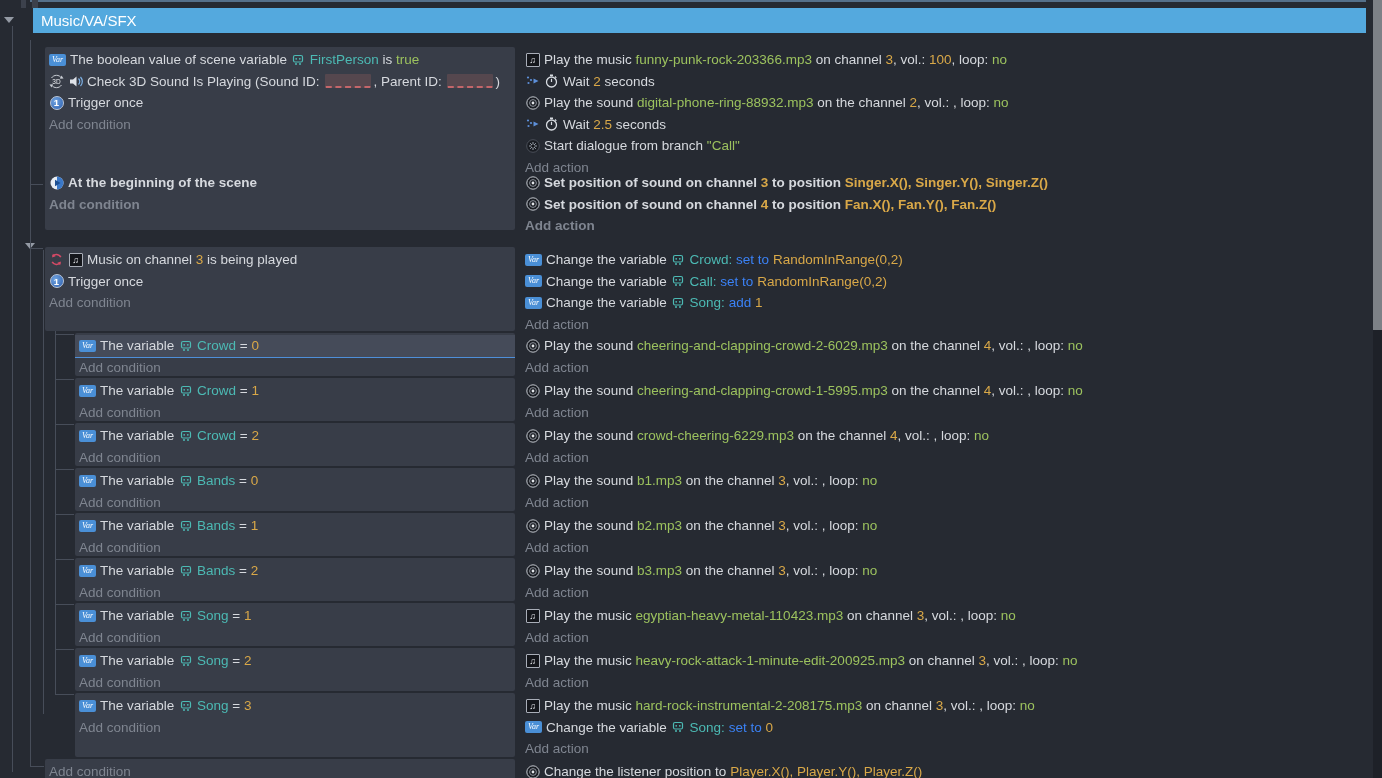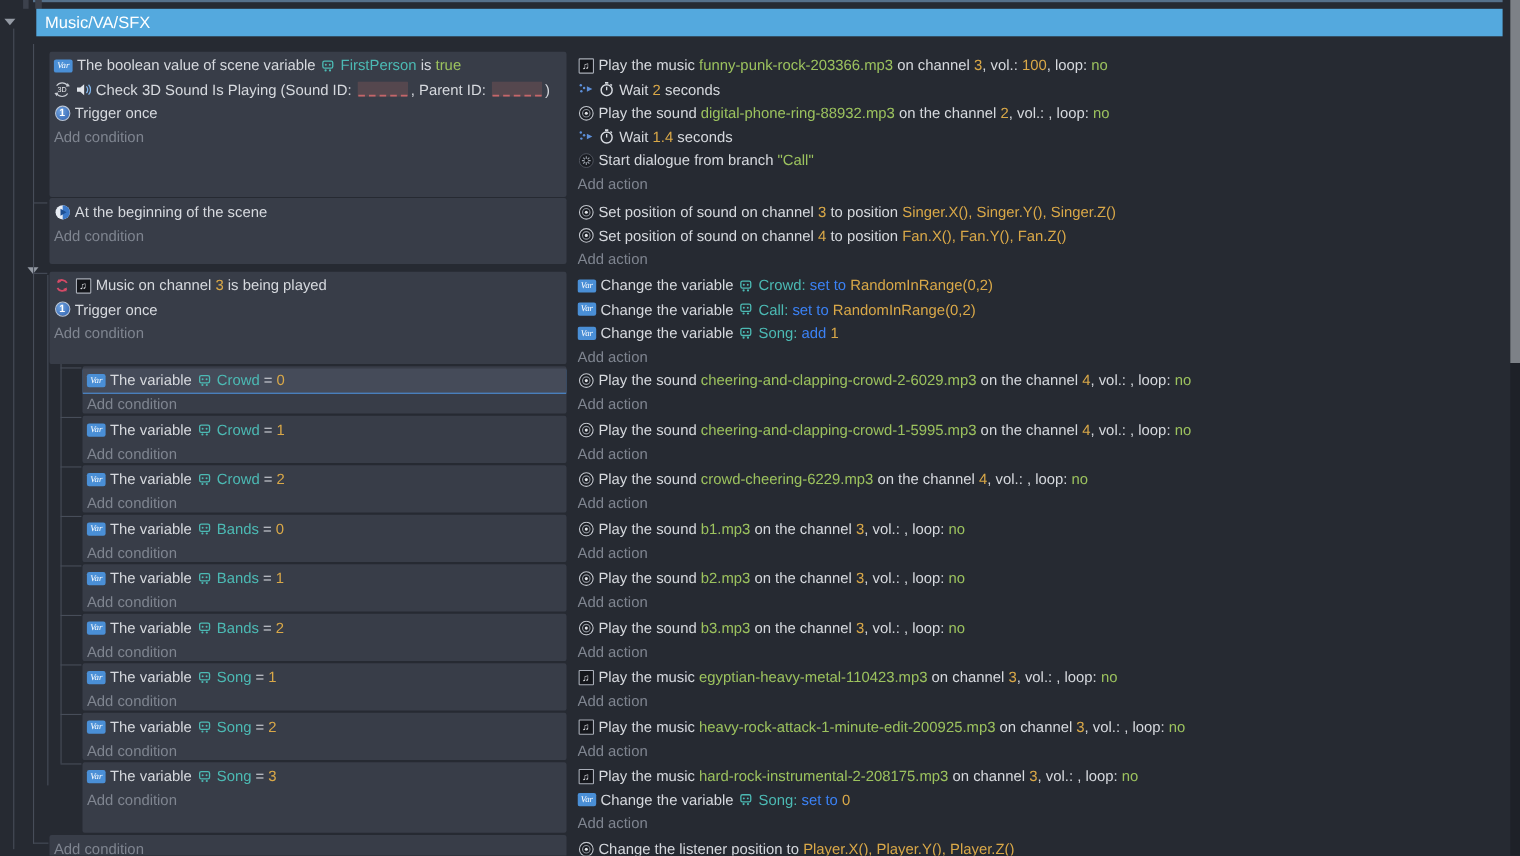--- a/index.html
+++ b/index.html
@@ -100,35 +100,35 @@
           <div class="line"><span class="ic"><svg width="13" height="12" viewBox="0 0 13 12">
                 <circle cx="2" cy="2.5" r="1.1" fill="#5d8fd8"></circle>
                 <circle cx="5" cy="5" r="1.1" fill="#5d8fd8"></circle>
                 <circle cx="2.5" cy="8" r="1.1" fill="#5d8fd8"></circle>
                 <polygon points="7.5,3.5 12.5,6 7.5,8.5" fill="#5d8fd8"></polygon>
               </svg></span><span class="ic"><svg width="13" height="14" viewBox="0 0 13 14">
                 <rect x="5" y="0.5" width="3" height="1.6" fill="#d8dce2"></rect>
                 <line x1="10" y1="2.5" x2="11.3" y2="3.8" stroke="#d8dce2" stroke-width="1.2"></line>
                 <circle cx="6.5" cy="8" r="5" fill="none" stroke="#d8dce2" stroke-width="1.3"></circle>
                 <line x1="6.5" y1="8" x2="6.5" y2="4.8" stroke="#d8dce2" stroke-width="1.2"></line>
-              </svg></span><span class="seg w">Wait </span><span class="seg o">1.4</span><span class="seg w"> seconds</span></div>
+              </svg></span><span class="seg w">Wait </span><span class="seg o">2.5</span><span class="seg w"> seconds</span></div>
           <div class="line"><span class="ic"><svg width="14" height="14" viewBox="0 0 14 14">
                 <circle cx="7" cy="7" r="6.3" fill="#191c22" stroke="#555a64" stroke-width="0.8"></circle>
                 <g stroke="#9ba1ab" stroke-width="1">
                   <line x1="7" y1="3" x2="7" y2="11"></line>
                   <line x1="3" y1="7" x2="11" y2="7"></line>
                   <line x1="4.2" y1="4.2" x2="9.8" y2="9.8"></line>
                   <line x1="9.8" y1="4.2" x2="4.2" y2="9.8"></line>
                 </g>
                 <circle cx="7" cy="7" r="1.6" fill="#101216"></circle>
               </svg></span><span class="seg w">Start dialogue from branch </span><span class="seg g">"Call"</span></div>
           <div class="line"><span class="seg mut">Add action</span></div>
         </div>
       </div>
-      <div class="row" style="top: 169px; height: 60px;">
+      <div class="row" style="top: 159px; height: 60px; font-weight: bold;">
         <div class="card lvl0">
           <div class="line"><span class="ic"><svg width="14" height="14" viewBox="0 0 14 14">
                 <circle cx="7" cy="7" r="6.5" fill="#e8edf4"></circle>
                 <path d="M7 0.5 A6.5 6.5 0 0 1 7 13.5 Z" fill="#3a78c8"></path>
                 <polygon points="5,3.8 10.5,7 5,10.2" fill="#1d4f92"></polygon>
               </svg></span><span class="seg w">At the beginning of the scene</span></div>
           <div class="line"><span class="seg mut">Add condition</span></div>
         </div>
         <div class="right">
           <div class="line"><span class="ic"><svg width="14" height="14" viewBox="0 0 14 14">

